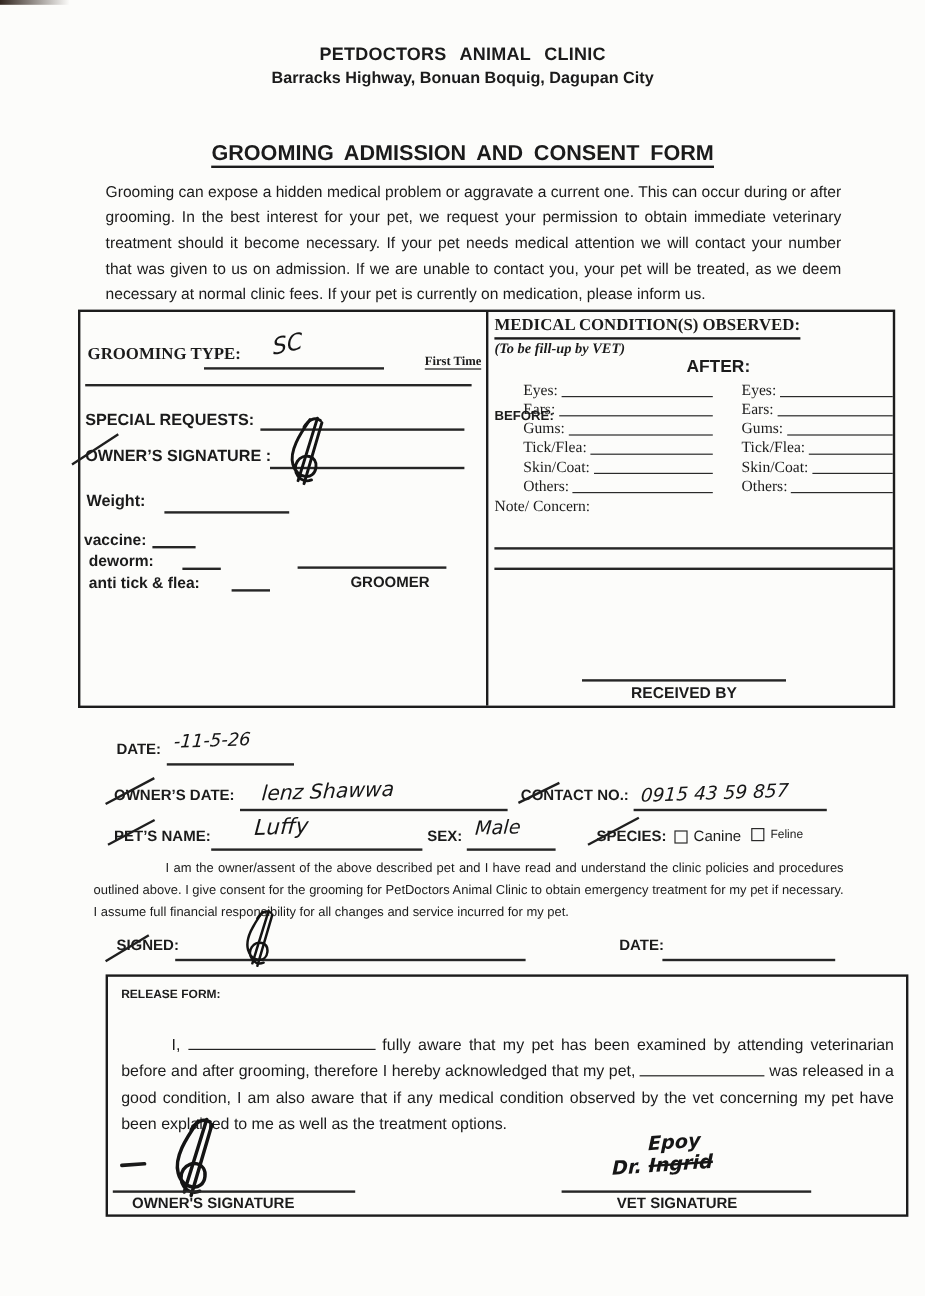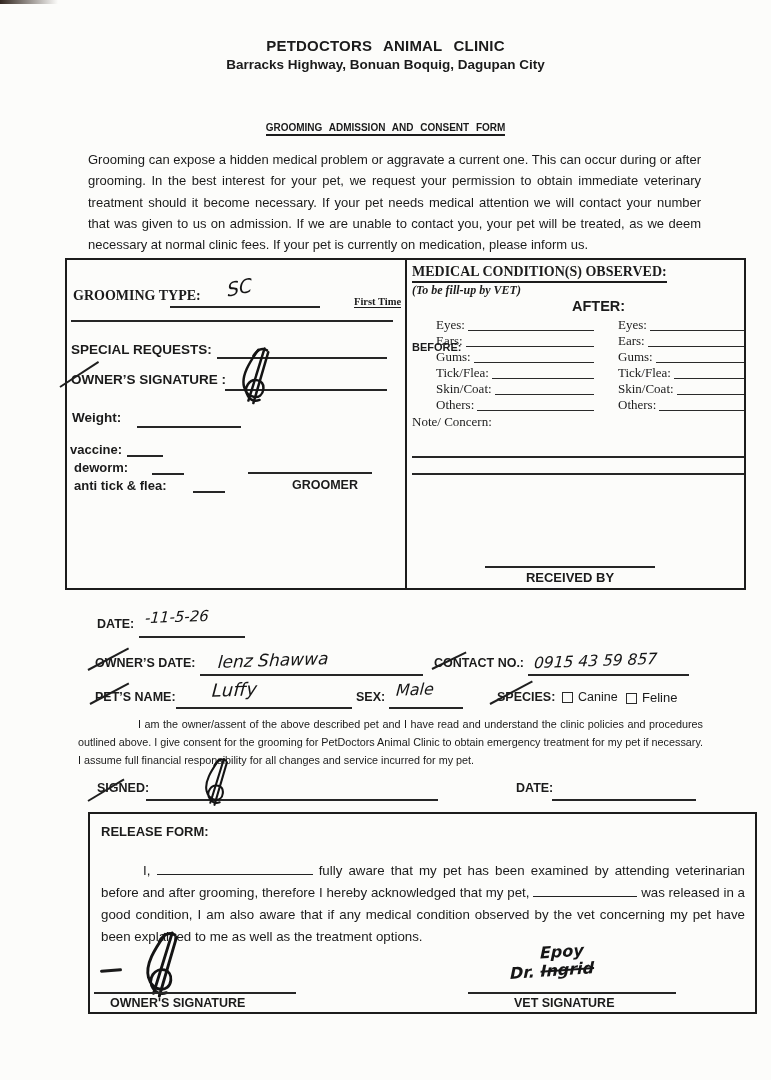--- a/index.html
+++ b/index.html
@@ -32,21 +32,21 @@
 </head>
 <body>
 
 <div class="page">
 
   <div class="abs" style="left:0;top:0;width:58px;height:4px;background:linear-gradient(to right,#32261f,rgba(50,38,31,0));"></div>
 
   <div class="abs ctr b" style="top:37px;font-size:15px;word-spacing:7px;letter-spacing:.2px;">PETDOCTORS ANIMAL CLINIC</div>
   <div class="abs ctr b" style="top:57px;font-size:13.5px;">Barracks Highway, Bonuan Boquig, Dagupan City</div>
   <div class="abs ctr" style="top:117px;">
-    <span class="b" style="font-size:10px;word-spacing:4px;border-bottom:2px solid #1c1c1c;padding-bottom:1px;">GROOMING ADMISSION AND CONSENT FORM</span>
+    <span class="b" style="font-size:18px;word-spacing:4px;border-bottom:2px solid #1c1c1c;padding-bottom:1px;">GROOMING ADMISSION AND CONSENT FORM</span>
   </div>
 
   <div class="abs para" style="left:88px;top:149px;width:613px;font-size:13px;line-height:21.3px;">Grooming can expose a hidden medical problem or aggravate a current one. This can occur during or after grooming. In the best interest for your pet, we request your permission to obtain immediate veterinary treatment should it become necessary. If your pet needs medical attention we will contact your number that was given to us on admission. If we are unable to contact you, your pet will be treated, as we deem necessary at normal clinic fees. If your pet is currently on medication, please inform us.</div>
 
   <div class="box" style="left:65px;top:258px;width:677px;height:328px;">
     <div class="abs" style="left:338px;top:0;width:2px;height:100%;background:#1c1c1c;"></div>
 
     <div class="abs b serif" style="left:6px;top:28px;font-size:14px;">GROOMING TYPE:</div>
     <div class="rule thin" style="left:103px;top:46px;width:150px;"></div>
     <div class="abs hand" style="left:160px;top:16px;font-size:19px;transform:rotate(-12deg) skewX(-8deg);">SC</div>
@@ -177,42 +177,42 @@
   <div class="abs b" style="left:95px;top:690px;font-size:12.5px;">PET’S NAME:</div>
   <div class="rule thin" style="left:176px;top:707px;width:176px;"></div>
   <div class="abs hand" style="left:212px;top:679px;font-size:18px;">Luffy</div>
   <div class="abs b" style="left:356px;top:690px;font-size:12.5px;">SEX:</div>
   <div class="rule thin" style="left:389px;top:707px;width:74px;"></div>
   <div class="abs hand" style="left:396px;top:680px;font-size:16px;">Male</div>
   <div class="abs b" style="left:497px;top:690px;font-size:12.5px;">SPECIES:</div>
   <div class="abs" style="left:562px;top:690px;font-size:12.5px;">
     <span class="sbox"></span><span>Canine</span>
   </div>
-  <div class="abs" style="left:626px;top:690px;font-size:13px;">
+  <div class="abs" style="left:626px;top:690px;font-size:10px;">
     <span class="sbox"></span><span>Feline</span>
   </div>
   <div class="slash" style="left:90px;top:703px;width:44px;transform:rotate(-28deg);"></div>
   <div class="slash" style="left:490px;top:703px;width:48px;transform:rotate(-28deg);"></div>
 
   <div class="abs para" style="left:78px;top:715px;width:625px;font-size:10.8px;line-height:18px;text-indent:60px;">I am the owner/assent of the above described pet and I have read and understand the clinic policies and procedures outlined above. I give consent for the grooming for PetDoctors Animal Clinic to obtain emergency treatment for my pet if necessary. I assume full financial responsibility for all changes and service incurred for my pet.</div>
 
   <div class="abs b" style="left:97px;top:781px;font-size:12.5px;">SIGNED:</div>
   <div class="rule thin" style="left:146px;top:799px;width:292px;"></div>
   <svg class="abs sig-svg" viewBox="0 0 70 100" style="left:196px;top:757px;width:38px;height:52px;">
     <path d="M42 6 C28 26 14 48 19 66 C24 86 48 88 50 70 C52 54 33 50 25 62 C17 74 28 93 44 87"></path>
     <path d="M52 4 L26 88"></path>
     <path d="M58 10 L34 92"></path>
     <path d="M34 16 C40 6 48 2 56 7"></path>
   </svg>
   <div class="abs b" style="left:516px;top:781px;font-size:12.5px;">DATE:</div>
   <div class="rule thin" style="left:552px;top:799px;width:144px;"></div>
   <div class="slash" style="left:88px;top:800px;width:42px;transform:rotate(-31deg);"></div>
 
   <div class="box" style="left:88px;top:812px;width:665px;height:198px;">
-    <div class="abs b" style="left:11px;top:10px;font-size:13px;">RELEASE FORM:</div>
+    <div class="abs b" style="left:11px;top:10px;font-size:10px;">RELEASE FORM:</div>
 
     <div class="abs para" style="left:11px;top:46px;width:644px;font-size:13.3px;line-height:22px;text-indent:42px;">
       <span>I,</span>
       <span class="blank" style="width:156px;"></span>
       <span>fully aware that my pet has been examined by attending veterinarian before and after grooming, therefore I hereby acknowledged that my pet,</span>
       <span class="blank" style="width:104px;"></span>
       <span>was released in a good condition, I am also aware that if any medical condition observed by the vet concerning my pet have been explained to me as well as the treatment options.</span>
     </div>
 
     <div class="abs" style="left:10px;top:155px;width:22px;height:3px;background:#1a1a1a;border-radius:2px;transform:rotate(-4deg);"></div>

